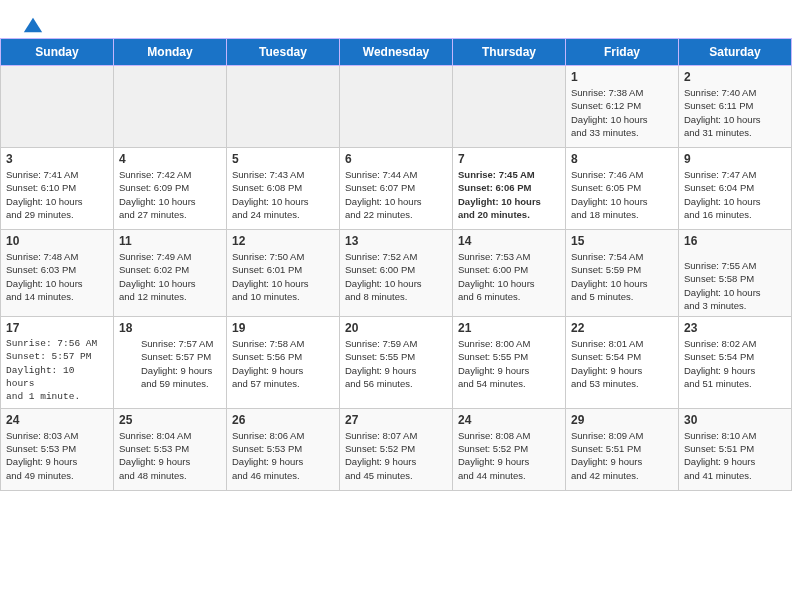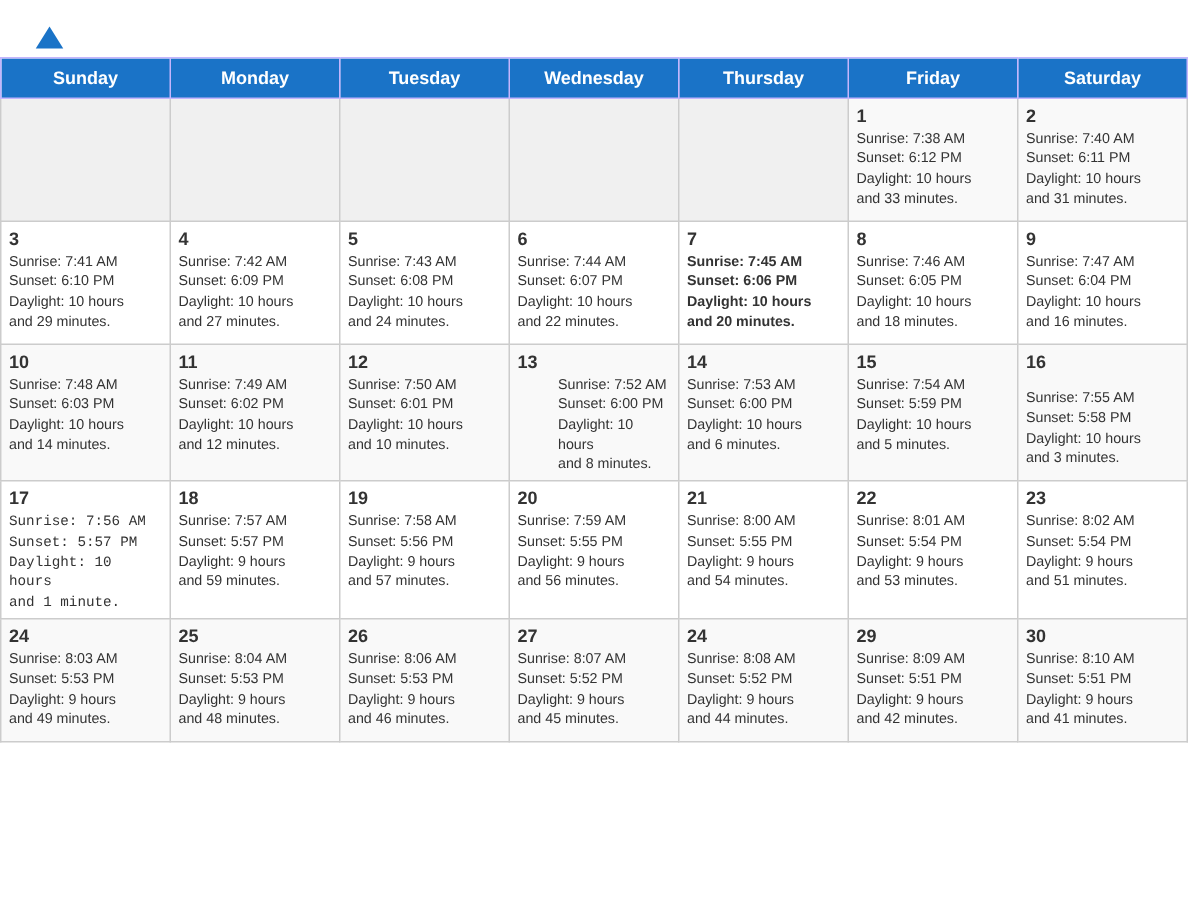--- a/index.html
+++ b/index.html
@@ -208,21 +208,21 @@
         </td>
         <td>
           <span class="day-number">12</span>
           <div class="day-info" style="white-space: pre-line;">Sunrise: 7:50 AM
 Sunset: 6:01 PM
 Daylight: 10 hours
 and 10 minutes.</div>
         </td>
         <td>
           <span class="day-number">13</span>
-          <div class="day-info" style="white-space: pre-line; margin-left: 27px;">Sunrise: 7:52 AM
+          <div class="day-info" style="white-space: pre-line;">Sunrise: 7:52 AM
 Sunset: 6:00 PM
 Daylight: 10 hours
 and 8 minutes.</div>
         </td>
         <td>
           <span class="day-number">14</span>
           <div class="day-info" style="white-space: pre-line;">Sunrise: 7:53 AM
 Sunset: 6:00 PM
 Daylight: 10 hours
 and 6 minutes.</div>
@@ -245,21 +245,21 @@
       <tr>
         <td>
           <span class="day-number">17</span>
           <div class="day-info" style="white-space: pre-line; font-family: Liberation Mono, monospace;">Sunrise: 7:56 AM
 Sunset: 5:57 PM
 Daylight: 10 hours
 and 1 minute.</div>
         </td>
         <td>
           <span class="day-number">18</span>
-          <div class="day-info" style="white-space: pre-line;">Sunrise: 7:57 AM
+          <div class="day-info" style="white-space: pre-line; margin-left: 22px;">Sunrise: 7:57 AM
 Sunset: 5:57 PM
 Daylight: 9 hours
 and 59 minutes.</div>
         </td>
         <td>
           <span class="day-number">19</span>
           <div class="day-info" style="white-space: pre-line;">Sunrise: 7:58 AM
 Sunset: 5:56 PM
 Daylight: 9 hours
 and 57 minutes.</div>

